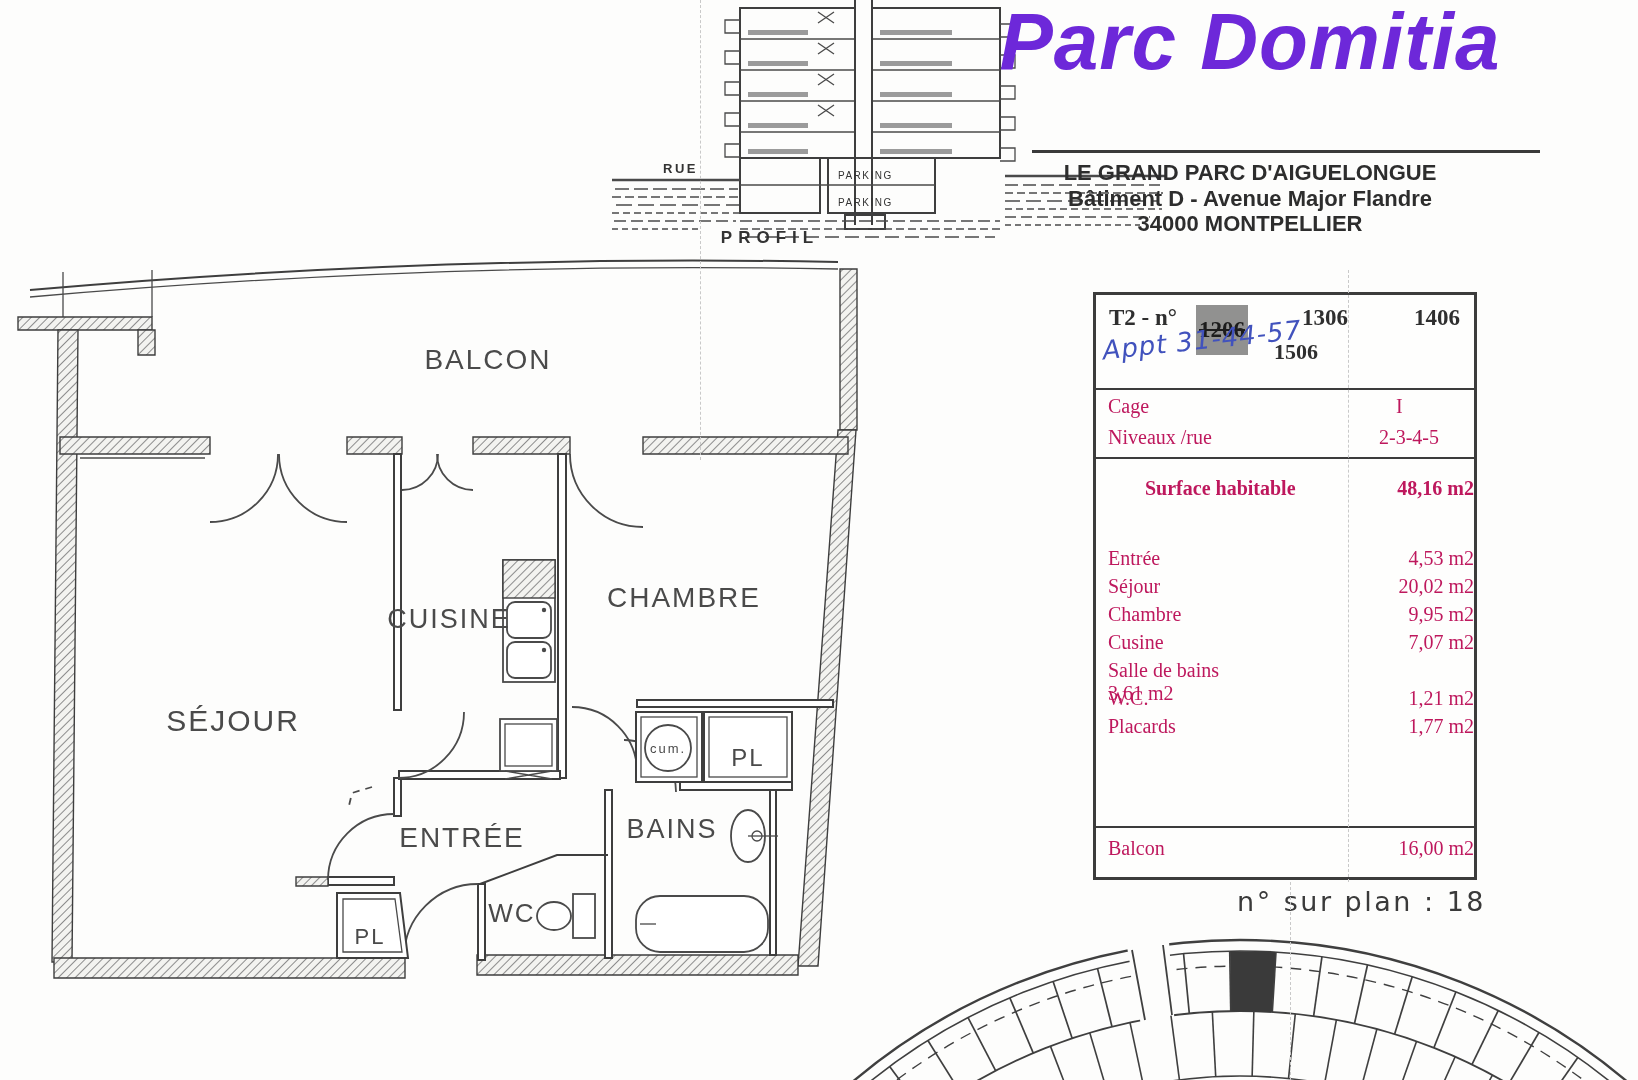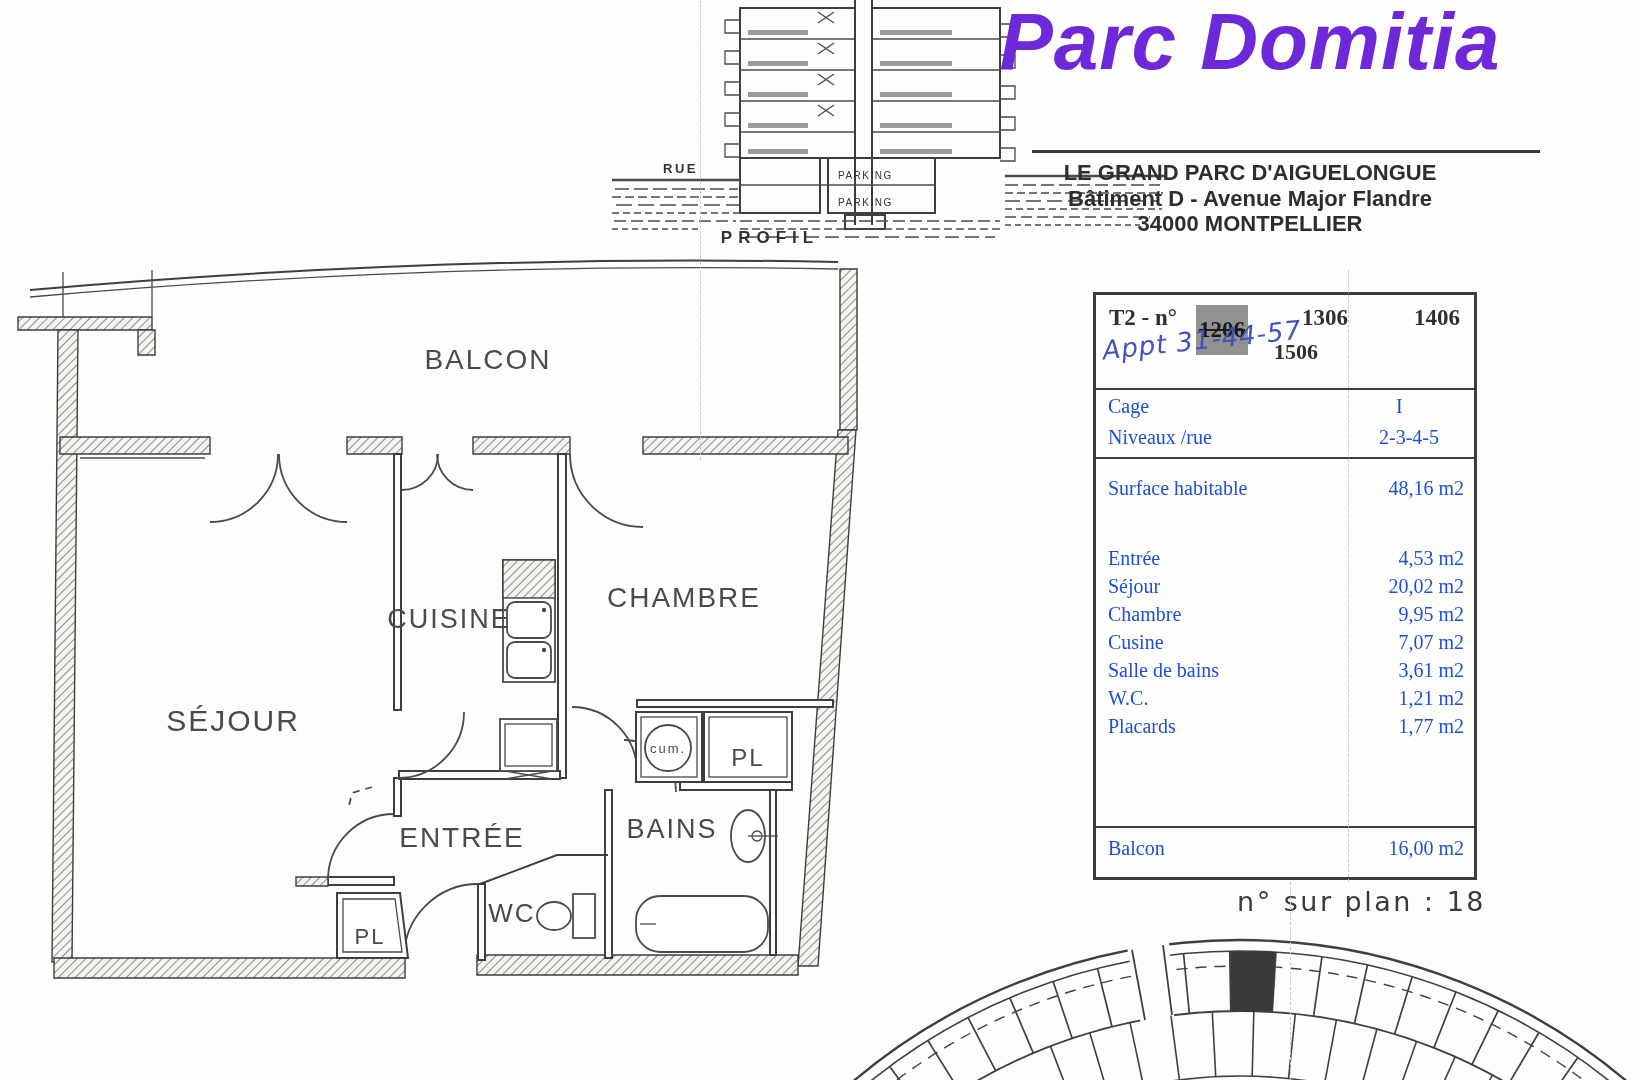--- a/index.html
+++ b/index.html
@@ -12,32 +12,32 @@
   .title-block{position:absolute;left:960px;top:0;width:580px;text-align:center;}
   .title-sub{font-family:"Liberation Serif",serif;font-style:italic;font-size:48px;color:#3a3a3a;line-height:1.05;}
   .title-main{font-family:Liberation Sans, sans-serif;font-style:italic;font-weight:600;font-size:80px;color:#6d28d9;line-height:1.0;margin-top:2px;letter-spacing:1px;}
   .title-rule{position:absolute;left:1032px;top:150px;width:508px;height:3px;background:#3a3a3a;}
   .address-block{position:absolute;left:1000px;top:160px;width:500px;text-align:center;
     font-family:"Liberation Sans",sans-serif;font-weight:700;font-size:22px;color:#2d2d2d;line-height:1.16;}
   
   .info-table{position:absolute;left:1093px;top:292px;width:384px;height:588px;
     border:3px solid #3c3c3c;box-sizing:border-box;background:rgba(255,255,255,.35);}
   .it-row{position:absolute;left:0;right:0;display:flex;justify-content:space-between;
-    padding:0 10px 0 12px;font-size:20px;color:#1d4ed8;}
+    padding:0 0 0 12px;font-size:20px;color:#be185d;}
   .it-rule{position:absolute;left:0;right:0;height:2px;background:#3c3c3c;}
   .it-header{position:absolute;left:0;top:0;right:0;height:114px;}
   .it-type{position:absolute;left:13px;top:10px;font-size:23px;font-weight:600;}
   .it-strike{position:absolute;left:100px;top:10px;font-size:23px;font-weight:600;
     text-decoration:line-through;background:rgba(55,55,55,.55);color:#1c1c1c;padding:12px 3px;}
   .it-n1{position:absolute;left:206px;top:10px;font-size:23px;font-weight:600;}
   .it-n2{position:absolute;right:14px;top:10px;font-size:23px;font-weight:600;}
   .it-n3{position:absolute;left:178px;top:44px;font-size:22px;font-weight:600;}
   .handwritten{position:absolute;left:6px;top:30px;font-family:"DejaVu Sans",sans-serif;
     font-style:italic;font-size:26px;color:#4152bd;transform:rotate(-6deg);letter-spacing:1px;white-space:nowrap;}
-  .surface-row{font-weight:400;}
+  .surface-row{font-weight:700;margin-left:37px;}
   .plan-number{position:absolute;left:1236px;top:886px;width:250px;text-align:right;
     font-family:"DejaVu Sans",sans-serif;font-size:27px;letter-spacing:2.5px;color:#3a3a3a;}
   
   .crease{position:absolute;width:0;border-left:1px dashed #c9c9c9;}
   
   .wall{fill:url(#hatch);stroke:#3e3e3e;stroke-width:1.4;}
   .thinwall{fill:#ffffff;stroke:#3e3e3e;stroke-width:2;}
   .ln{stroke:#3e3e3e;stroke-width:2;fill:none;}
   .ln-thin{stroke:#4a4a4a;stroke-width:1.3;fill:none;}
   .arc{stroke:#4a4a4a;stroke-width:1.8;fill:none;}
@@ -353,21 +353,21 @@
       <span>20,02 m2</span>
     </div>
     <div class="it-row" style="top:308px;">
       <span>Chambre</span>
       <span>9,95 m2</span>
     </div>
     <div class="it-row" style="top:336px;">
       <span>Cusine</span>
       <span>7,07 m2</span>
     </div>
-    <div class="it-row" style="top:364px;">
+    <div class="it-row" style="top:364px;flex-direction:column;">
       <span>Salle de bains</span>
       <span>3,61 m2</span>
     </div>
     <div class="it-row" style="top:392px;">
       <span>W.C.</span>
       <span>1,21 m2</span>
     </div>
     <div class="it-row" style="top:420px;">
       <span>Placards</span>
       <span>1,77 m2</span>

